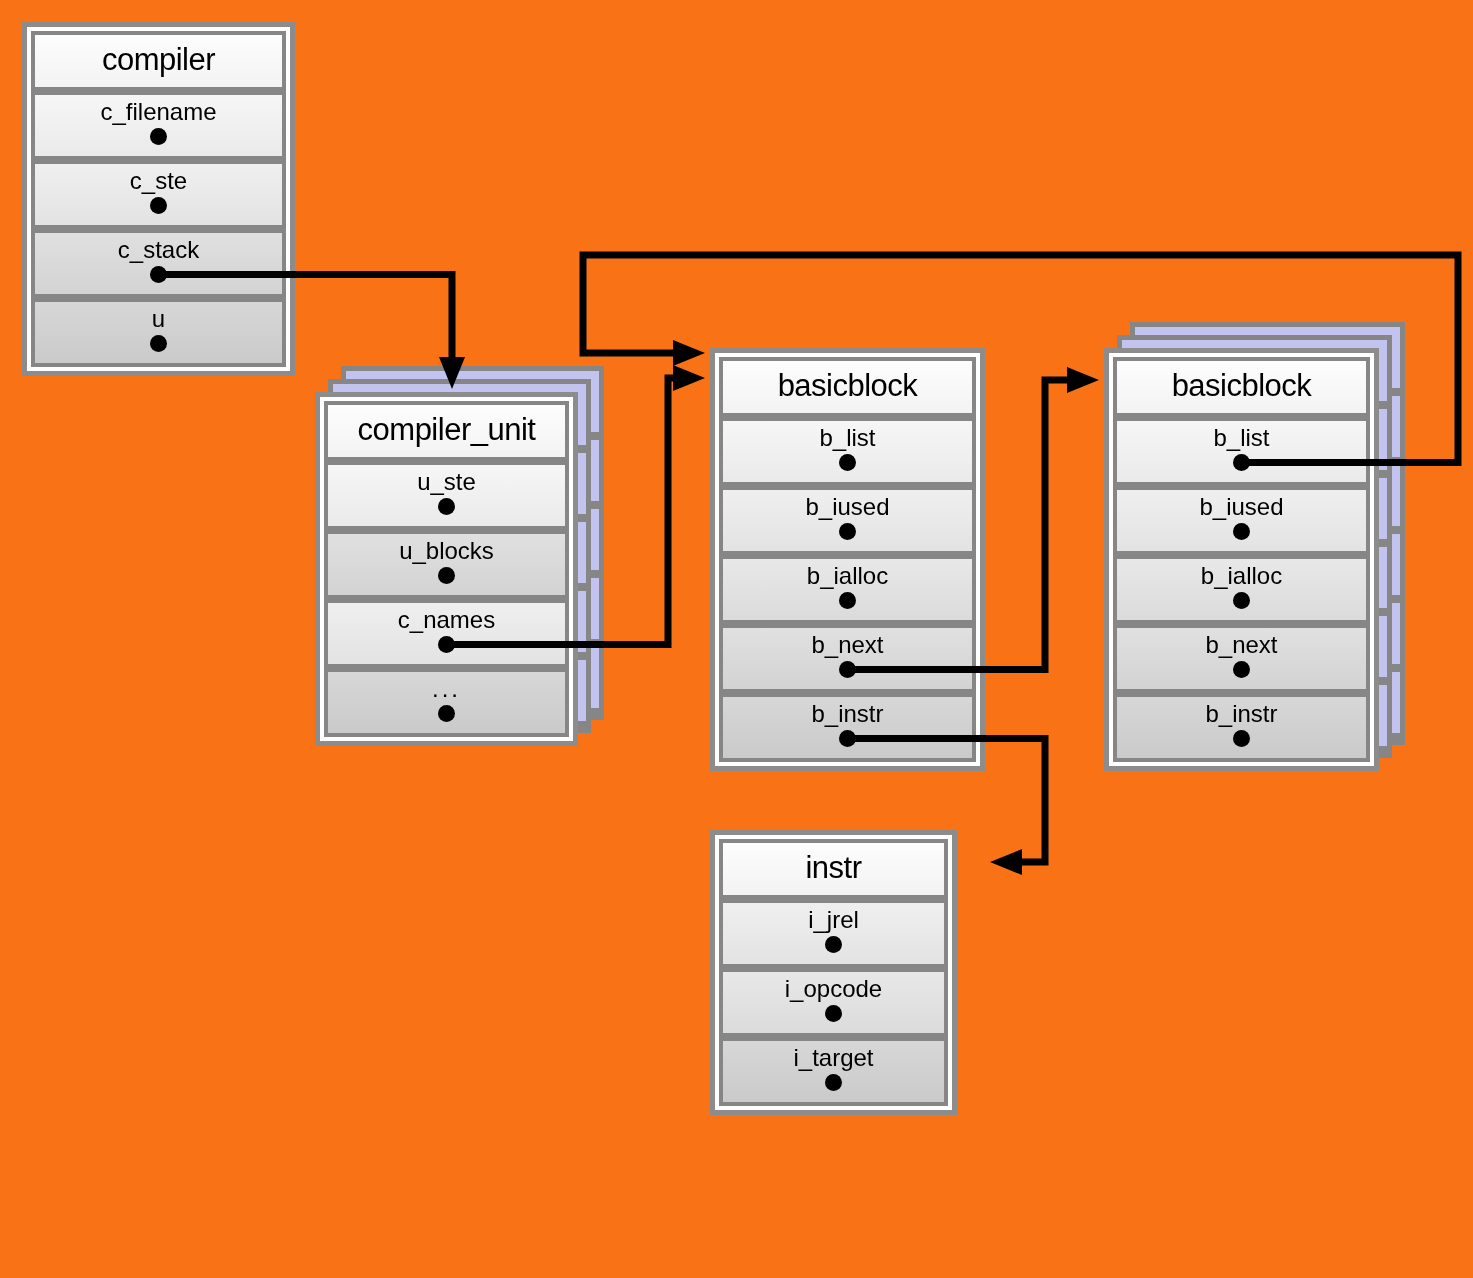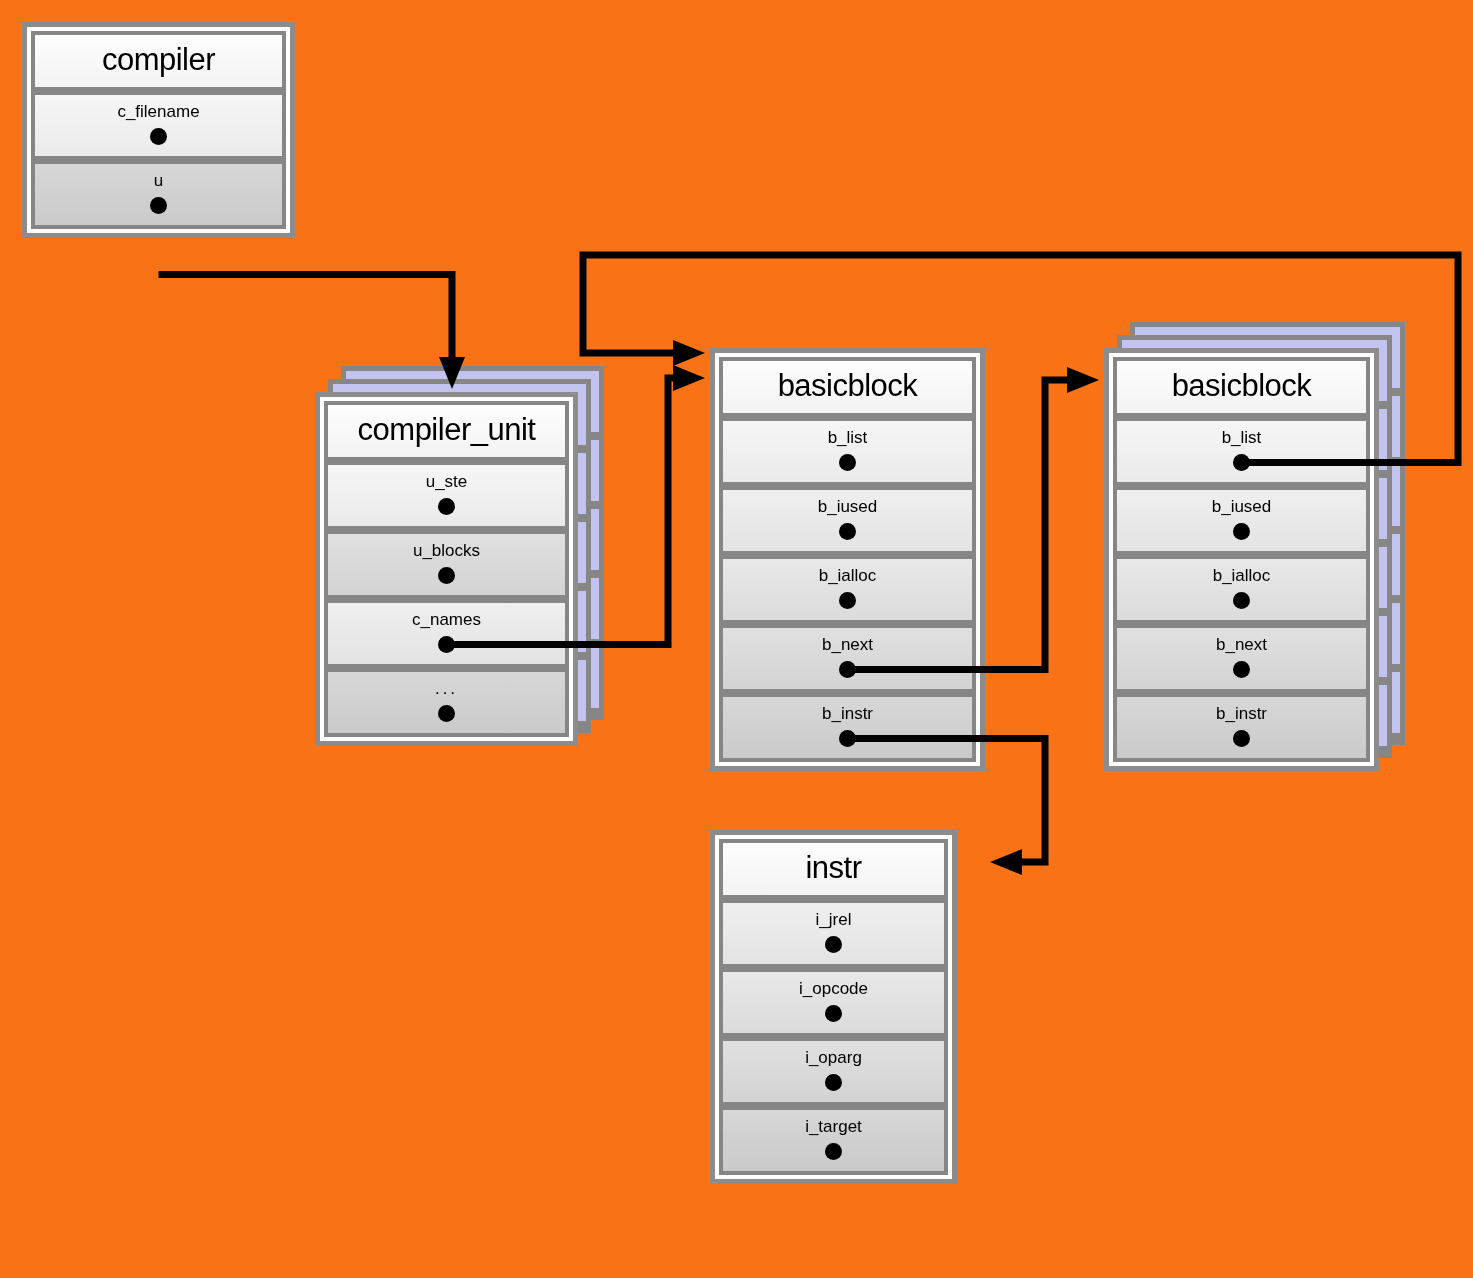--- a/index.html
+++ b/index.html
@@ -20,21 +20,21 @@
   .ghost.g2 { transform:translate(26px,-26px); z-index:0; }
   .box {
     position:relative; z-index:2;
     border:5px solid #8c8c8c; background:#ffffff; padding:4px;
   }
   .row { border:4px solid #868686; text-align:center; }
   .row.title {
     height:60px; line-height:50px; font-size:31px; letter-spacing:-0.5px;
   }
   .row.field { height:69px; padding-top:4px; }
-  .flabel { display:block; font-size:17px; line-height:26px; }
+  .flabel { display:block; font-size:24px; line-height:26px; }
   .dot {
     display:block; width:17px; height:17px; margin:3px auto 0;
     border-radius:50%; background:#000;
   }
   
   .s0 { background:linear-gradient(to bottom,#fdfdfd,#f3f3f3); }
   .s1 { background:linear-gradient(to bottom,#f6f6f6,#eaeaea); }
   .s2 { background:linear-gradient(to bottom,#efefef,#e3e3e3); }
   .s3 { background:linear-gradient(to bottom,#e8e8e8,#dbdbdb); }
   .s4 { background:linear-gradient(to bottom,#e0e0e0,#d3d3d3); }
@@ -49,20 +49,28 @@
 
 <div id="canvas">
 
   <div class="struct" id="s-compiler" style="left:22px; top:22px; width:273px;">
     <div class="box">
       <div class="row title s0">
         <span>compiler</span>
       </div>
       <div class="row field s1">
         <span class="flabel">c_filename</span>
+        <span class="dot"></span>
+      </div>
+      <div class="row field s2">
+        <span class="flabel">c_ste</span>
+        <span class="dot"></span>
+      </div>
+      <div class="row field s4">
+        <span class="flabel">c_stack</span>
         <span class="dot"></span>
       </div>
       <div class="row field s5">
         <span class="flabel">u</span>
         <span class="dot"></span>
       </div>
     </div>
   </div>
 
   <div class="struct" id="s-compiler_unit" style="left:315px; top:392px; width:263px;">
@@ -155,24 +163,20 @@
         <span>instr</span>
       </div>
       <div class="row field s2">
         <span class="flabel">i_jrel</span>
         <span class="dot"></span>
       </div>
       <div class="row field s3">
         <span class="flabel">i_opcode</span>
         <span class="dot"></span>
       </div>
-      <div class="row field s4">
-        <span class="flabel">i_oparg</span>
-        <span class="dot"></span>
-      </div>
       <div class="row field s5">
         <span class="flabel">i_target</span>
         <span class="dot"></span>
       </div>
     </div>
   </div>
 
   <svg id="arrows" viewBox="0 0 1473 1278" xmlns="http://www.w3.org/2000/svg">
       <polyline points="158.5,274.5 452,274.5 452,357" fill="none" stroke="#000000" stroke-width="7" stroke-linejoin="miter"></polyline>
       <polygon points="452,389 439,357 465,357" fill="#000000"></polygon>

